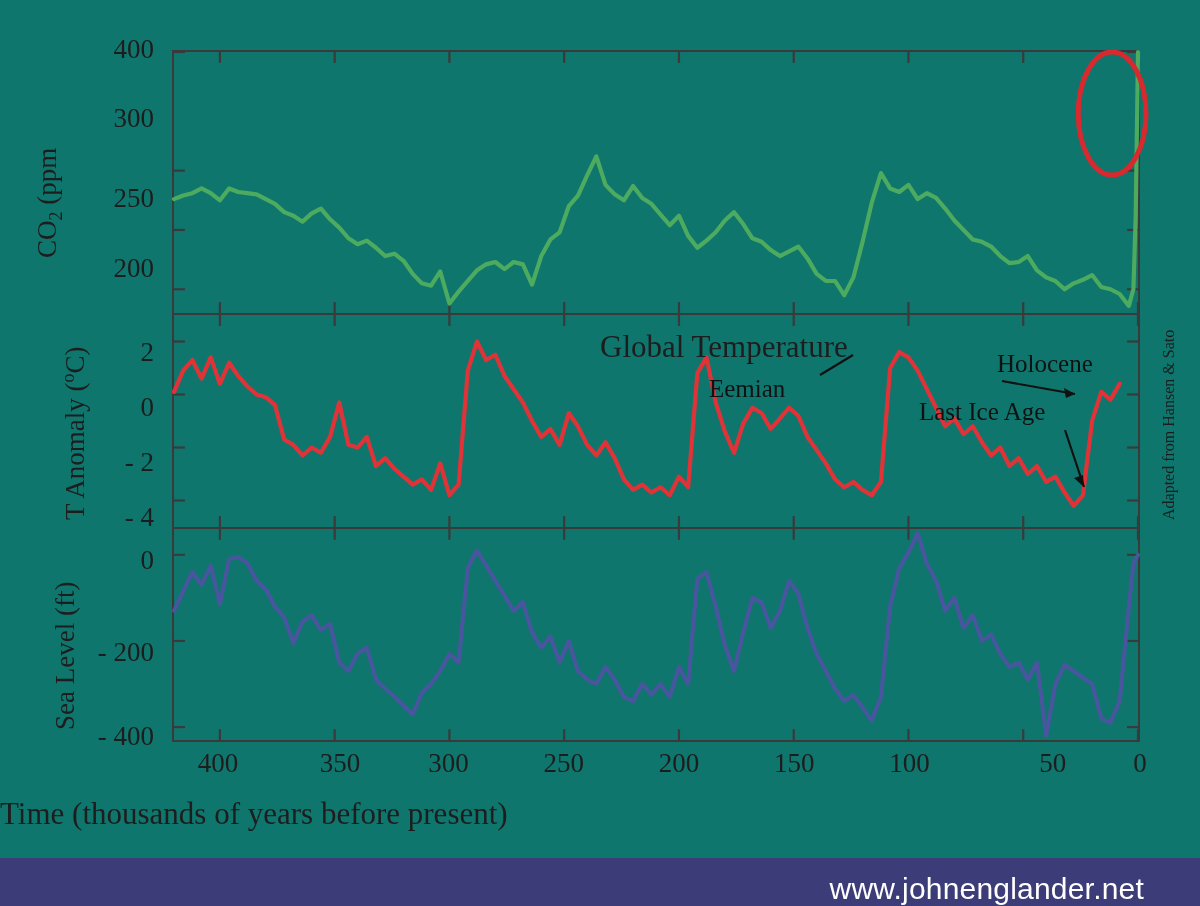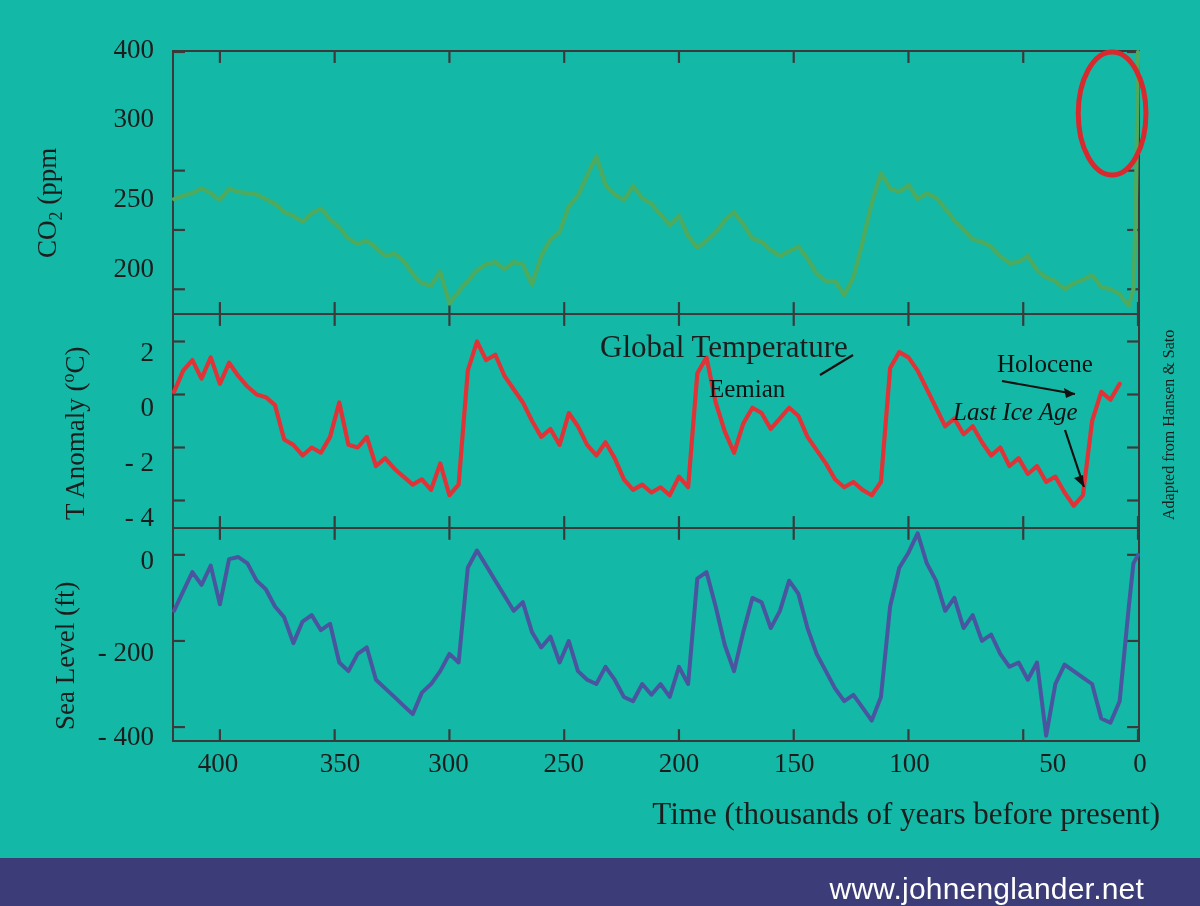--- a/index.html
+++ b/index.html
@@ -3,21 +3,21 @@
 <meta charset="utf-8">
 <style>
   html, body {
     margin: 0; padding: 0;
     background: #ffffff;
   }
   #page {
     position: relative;
     width: 1200px;
     height: 906px;
-    background: #14b8a6;
+    background: #0f766e;
     overflow: hidden;
     font-family: "Liberation Serif", "DejaVu Serif", serif;
   }
   
   #plot-stack {
     position: absolute;
     left: 172px;
     top: 50px;
     width: 968px;
     height: 692px;
@@ -70,21 +70,21 @@
   .xtick {
     position: absolute;
     transform: translateX(-50%);
     font-size: 27px;
     color: #1d1d1d;
   }
   #xaxis-title {
     position: absolute;
     left: 0; top: 796px;
     width: 1160px;
-    text-align: right;
+    text-align: left;
     font-size: 31px;
     color: #1d1d1d;
   }
   
   .panel-title {
     position: absolute;
     font-size: 31px;
     color: #1d1d1d;
     white-space: nowrap;
   }
@@ -95,21 +95,21 @@
   .sub { font-size: 0.66em; vertical-align: sub; }
   
   .annot {
     position: absolute;
     font-size: 25px;
     color: #111111;
     white-space: nowrap;
   }
   #annot-eemian   { left: 709px; top: 375px; }
   #annot-holocene { left: 997px; top: 350px; }
-  #annot-iceage   { left: 953px; top: 398px; font-style: italic; }
+  #annot-iceage   { left: 919px; top: 398px; }
   #leaders {
     position: absolute;
     left: 0; top: 0;
     width: 1200px; height: 906px;
     pointer-events: none;
   }
   
   #credit {
     position: absolute;
     left: 1160px;

